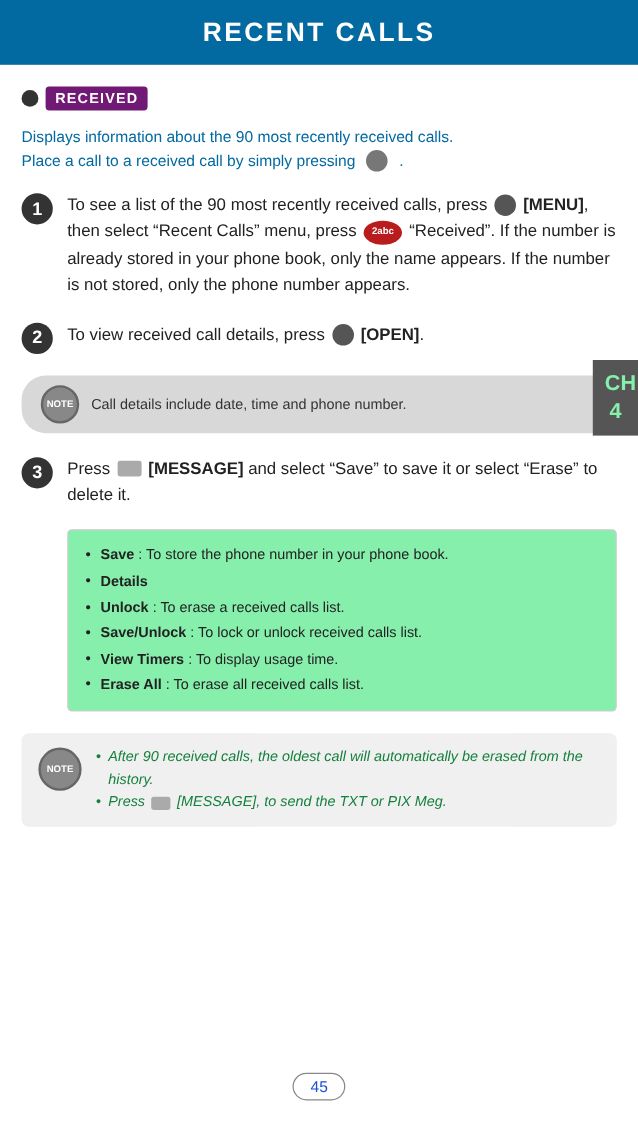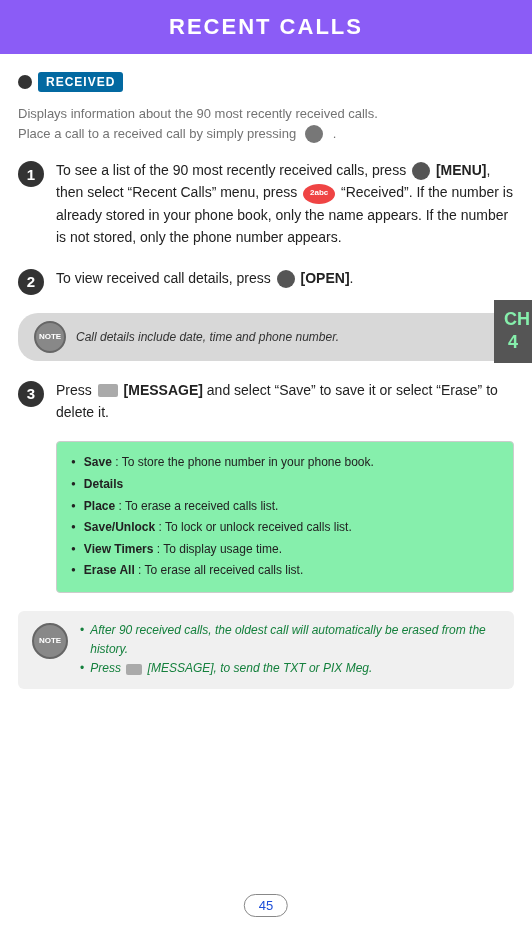--- a/index.html
+++ b/index.html
@@ -6,21 +6,21 @@
     body {
       width: 532px;
       min-height: 937px;
       background: #ffffff;
       font-family: Arial, sans-serif;
       position: relative;
     }
 
     
     .page-header {
-      background: #8b5cf6;
+      background: #0369a1;
       text-align: center;
       padding: 14px 0;
     }
     .page-header h1 {
       color: #ffffff;
       font-size: 22px;
       font-weight: bold;
       letter-spacing: 2px;
     }
 
@@ -37,33 +37,33 @@
     }
     .dot-received {
       width: 14px;
       height: 14px;
       background: #333;
       border-radius: 50%;
       margin-right: 6px;
       flex-shrink: 0;
     }
     .received-badge {
-      background: #0369a1;
+      background: #701a75;
       color: #fff;
       font-size: 12px;
       font-weight: bold;
       padding: 3px 8px;
       border-radius: 3px;
       letter-spacing: 1px;
     }
 
     
     .intro-text {
       font-size: 13px;
-      color: #737373;
+      color: #0369a1;
       line-height: 1.5;
       margin-bottom: 16px;
     }
 
     
     .step {
       display: flex;
       align-items: flex-start;
       margin-bottom: 18px;
     }
@@ -85,21 +85,21 @@
     .step-text {
       font-size: 14px;
       color: #222;
       line-height: 1.6;
       flex: 1;
     }
     .btn-icon-2abc {
       display: inline-flex;
       align-items: center;
       justify-content: center;
-      background: #ef4444;
+      background: #b91c1c;
       border-radius: 50%;
       width: 32px;
       height: 20px;
       margin: 0 2px;
       vertical-align: middle;
       font-size: 8px;
       color: #fff;
       font-weight: bold;
     }
 
@@ -124,21 +124,20 @@
       color: #fff;
       font-size: 10px;
       font-weight: bold;
       flex-shrink: 0;
       margin-right: 10px;
       border: 2px solid #666;
     }
     .note-text {
       font-size: 12px;
       color: #333;
-      font-style: italic;
     }
 
     
     .options-box {
       background: #86efac;
       border: 1px solid #ccc;
       border-radius: 4px;
       padding: 10px 14px;
       margin-left: 38px;
       margin-bottom: 18px;
@@ -317,21 +316,21 @@
       Press
       <span class="rect-btn"></span>
       <strong>[MESSAGE]</strong> and select “Save” to save it or select “Erase” to delete it.
     </div>
   </div>
 
   <div class="options-box">
     <ul>
       <li><span class="bold-term">Save</span>&nbsp;<span>: To store the phone number in your phone book.</span></li>
       <li><span class="bold-term">Details</span>&nbsp;</li>
-      <li><span class="bold-term">Place</span>&nbsp;<span>: To erase a received calls list.</span></li>
+      <li><span class="bold-term">Unlock</span>&nbsp;<span>: To erase a received calls list.</span></li>
       <li><span class="bold-term">Save/Unlock</span>&nbsp;<span>: To lock or unlock received calls list.</span></li>
       <li><span class="bold-term">View Timers</span>&nbsp;<span>: To display usage time.</span></li>
       <li><span class="bold-term">Erase All</span>&nbsp;<span>: To erase all received calls list.</span></li>
     </ul>
   </div>
 
   <div class="note-box-2">
     <div class="note-icon-2">
       <span style="font-size:8px;">NOTE</span>
     </div>

